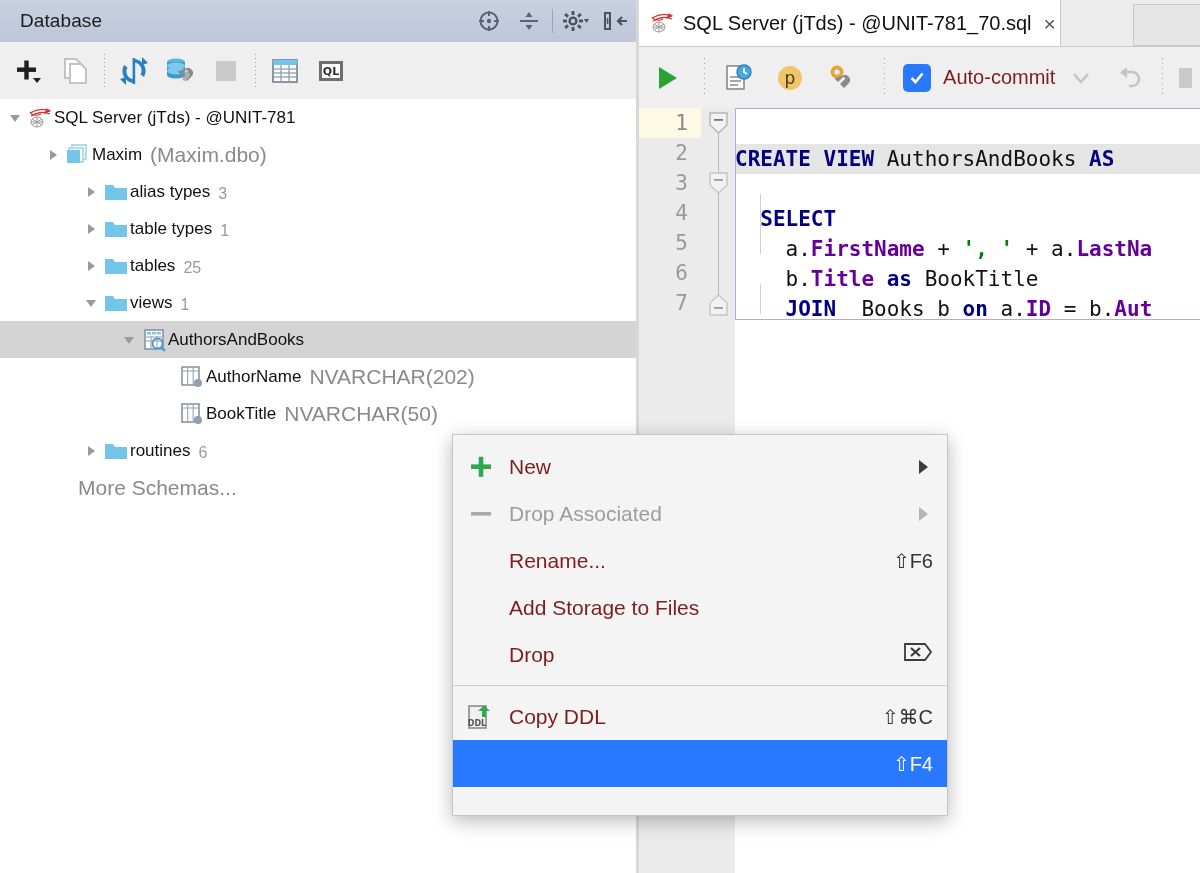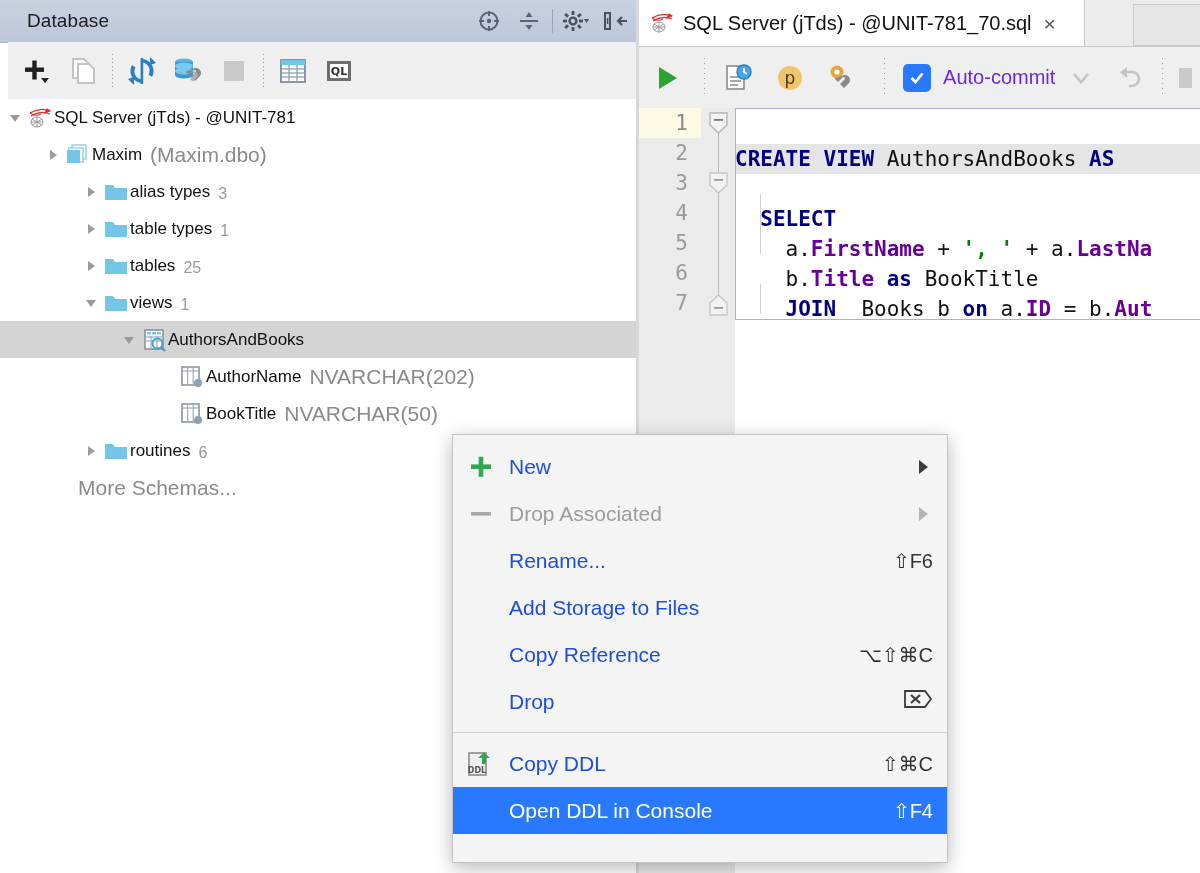--- a/index.html
+++ b/index.html
@@ -11,27 +11,27 @@
   .root{position:relative;width:1200px;height:873px;}
 
   
   .left-panel{position:absolute;left:0;top:0;width:636px;height:873px;background:#ffffff;overflow:hidden;}
   .db-header{
     position:absolute;left:0;top:0;width:636px;height:42px;
     background:linear-gradient(#c9d1e0,#bdc7d9);
     border-bottom:1px solid #a8b2c4;
     display:flex;align-items:center;
   }
-  .db-header-title{font-size:19px;color:#1c1c1c;margin-left:27px;letter-spacing:.1px;}
+  .db-header-title{font-size:19px;color:#1c1c1c;margin-left:20px;letter-spacing:.1px;}
   .db-header-actions{margin-left:auto;display:flex;align-items:center;height:42px;}
   .hdr-btn{width:40px;height:42px;display:flex;align-items:center;justify-content:center;cursor:default;}
   .hdr-sep{width:1px;height:24px;background:#9aa5ba;margin:0 3px;}
 
   .db-toolbar{
-    position:absolute;left:8px;top:42px;width:636px;height:57px;
+    position:absolute;left:0;top:42px;width:636px;height:57px;
     background:#efeff0;border-bottom:1px solid #d2d2d2;
     display:flex;align-items:center;
   }
   .tb-btn{width:46px;height:44px;display:flex;align-items:center;justify-content:center;cursor:default;position:relative;}
   .tb-dot-sep{width:1px;height:34px;margin:0 6px;
     background-image:linear-gradient(to bottom,#9a9a9a 1px,transparent 1px);
     background-size:1px 4px;}
 
   
   .tree{position:absolute;left:0;top:99px;width:636px;bottom:0;background:#fff;overflow:hidden;}
@@ -46,34 +46,34 @@
   .more-schemas{font-size:21px;color:#8a8a8a;padding-left:78px;height:37px;display:flex;align-items:center;}
 
   
   .divider{position:absolute;left:636px;top:0;width:3px;height:873px;background:#d8d8d8;}
 
   
   .right-panel{position:absolute;left:639px;top:0;width:561px;height:873px;background:#fff;overflow:hidden;}
   .tabbar{position:absolute;left:0;top:0;width:561px;height:46px;background:#ececec;border-bottom:1px solid #c9c9c9;}
   .tab{
     position:absolute;left:0;top:0;height:46px;background:#ffffff;
-    display:flex;align-items:center;padding:0 28px 0 10px;
+    display:flex;align-items:center;padding:0 4px 0 10px;
     border-right:1px solid #c9c9c9;box-sizing:border-box;
   }
   .tab-title{font-size:20px;color:#111;margin-left:8px;white-space:nowrap;}
   .tab-close{margin-left:12px;font-size:21px;color:#555;line-height:1;}
   .tab-stub{position:absolute;left:494px;top:4px;width:74px;height:42px;background:#e6e6e6;border:1px solid #c9c9c9;box-sizing:border-box;}
 
   .editor-toolbar{position:absolute;left:0;top:47px;width:561px;height:61px;background:#efeff0;border-bottom:1px solid #cfcfcf;display:flex;align-items:center;}
   .etb{height:61px;display:flex;align-items:center;justify-content:center;cursor:default;}
   .etb-dot{width:1px;height:40px;margin:0 8px;
     background-image:linear-gradient(to bottom,#a0a0a0 1px,transparent 1px);
     background-size:1px 5px;}
   .autocommit-box{width:28px;height:28px;border-radius:5px;background:#2979ff;display:flex;align-items:center;justify-content:center;}
-  .autocommit-label{font-size:20px;color:#6d28d9;margin-left:12px;white-space:nowrap;}
+  .autocommit-label{font-size:20px;color:#7f1d1d;margin-left:12px;white-space:nowrap;}
 
   
   .editor{position:absolute;left:0;top:108px;width:561px;bottom:0;background:#ffffff;overflow:hidden;}
   .gutter{position:absolute;left:0;top:0;width:62px;height:100%;background:#ebebeb;}
   .gutter-line{height:30px;line-height:30px;text-align:right;padding-right:13px;
     font-family:"DejaVu Sans Mono","Liberation Mono",monospace;font-size:21px;color:#999;}
   .gutter-line.active{background:#fcf9e5;color:#8a8a8a;}
   .fold-strip{position:absolute;left:62px;top:0;width:34px;height:100%;background:#ebebeb;}
   .fold-vline{position:absolute;left:17px;top:0;width:1px;background:#b9b9b9;}
   .fold-mark{position:absolute;left:6px;width:23px;height:23px;}
@@ -91,21 +91,21 @@
   
   .ctx{
     position:absolute;left:452px;top:434px;width:496px;
     background:#f4f4f4;border:1px solid #c4c4c4;
     box-shadow:0 5px 18px rgba(0,0,0,.28);
     padding:8px 0 6px 0;box-sizing:border-box;
   }
   .mi{height:47px;display:flex;align-items:center;cursor:default;padding:0 14px 0 0;box-sizing:border-box;}
   .mi.highlight{background:#2979ff;}
   .mi-icon{width:56px;flex:0 0 56px;display:flex;align-items:center;justify-content:center;}
-  .mi-label{font-size:21px;color:#1d4ed8;white-space:nowrap;}
+  .mi-label{font-size:21px;color:#7f1d1d;white-space:nowrap;}
   .mi.disabled .mi-label{color:#9c9c9c;}
   .mi.highlight .mi-label{color:#fff;}
   .mi-short{margin-left:auto;font-size:20px;color:#333;white-space:nowrap;padding-left:24px;}
   .mi.highlight .mi-short{color:#fff;}
   .mi-sub{margin-left:auto;padding-left:20px;display:flex;align-items:center;}
   .mi-sep{height:1px;background:#cdcdcd;margin:7px 0;}
   .ctx-foot{height:22px;}
 
   
   .ghost{position:absolute;font-size:21px;color:#e9e9e9;white-space:nowrap;pointer-events:none;}
@@ -568,45 +568,39 @@
           <div class="mi-icon"></div>
           <span class="mi-label">Rename...</span>
           <span class="mi-short">⇧F6</span>
         </div>
         <div class="mi">
           <div class="mi-icon"></div>
           <span class="mi-label">Add Storage to Files</span>
         </div>
         <div class="mi">
           <div class="mi-icon"></div>
-          <span class="mi-label">Copy Reference</span>
-          <span class="mi-short">⌥⇧⌘C</span>
-        </div>
-        <div class="mi">
-          <div class="mi-icon"></div>
           <span class="mi-label">Drop</span>
           <span class="mi-short"><svg width="30" height="22" viewBox="0 0 30 22">
               <path d="M2 3 h20 l6 8 -6 8 h-20 z" fill="none" stroke="#3c3c3c" stroke-width="1.8"></path>
               <path d="M8 7 L17 15 M17 7 L8 15" stroke="#3c3c3c" stroke-width="2.2"></path>
             </svg></span>
         </div>
         <div class="mi-sep"></div>
         <div class="mi">
           <div class="mi-icon">
             <svg width="30" height="30" viewBox="0 0 30 30">
               <rect x="3" y="4" width="17" height="22" fill="#efefef" stroke="#8a8a8a" stroke-width="1.6"></rect>
               <text x="11" y="24" font-family="DejaVu Sans, sans-serif" font-size="8" font-weight="bold" fill="#555" text-anchor="middle">DDL</text>
               <path d="M20 12 L20 6 L16 6 L22 0.5 L28 6 L24 6 L24 12 Z" transform="translate(-4,3)" fill="#2fa84f"></path>
             </svg>
           </div>
           <span class="mi-label">Copy DDL</span>
           <span class="mi-short">⇧⌘C</span>
         </div>
         <div class="mi highlight">
           <div class="mi-icon"></div>
-          <span class="mi-label">Open DDL in Console</span>
           <span class="mi-short">⇧F4</span>
         </div>
       </div>
     <div class="ctx-foot"></div>
   </div>
 
 </div>
 
 </body></html>

